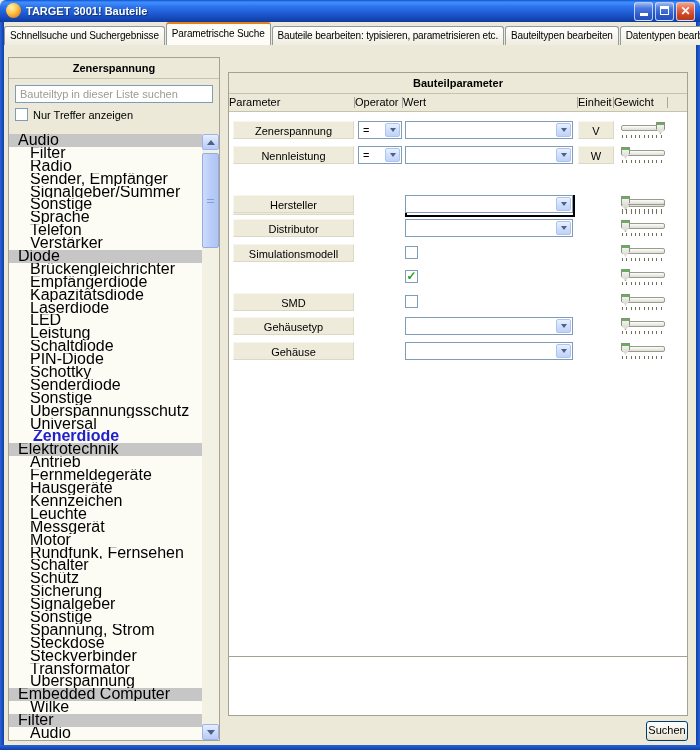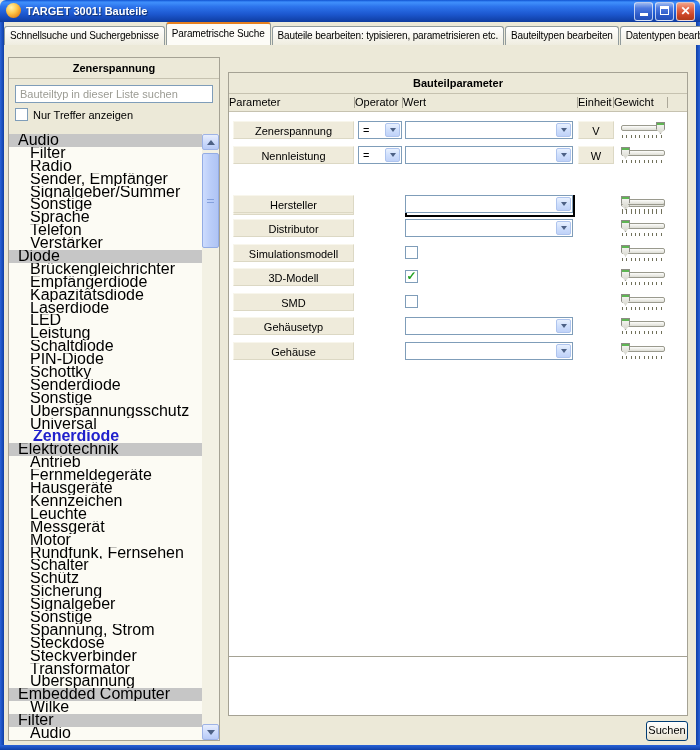--- a/index.html
+++ b/index.html
@@ -289,21 +289,20 @@
         <div class="prow" style="top: 131.5px;">
           <div class="plabel">Simulationsmodell</div>
           <div class="cbox pcheck"></div>
           <div class="slider">
             <div class="strack"></div>
             <div class="sthumb" style="left: 0px;"></div>
             <div class="sticks"></div>
           </div>
         </div>
         <div class="prow" style="top: 156px;">
-          <div class="plabel">3D-Modell</div>
           <div class="cbox pcheck">✓</div>
           <div class="slider">
             <div class="strack"></div>
             <div class="sthumb" style="left: 0px;"></div>
             <div class="sticks"></div>
           </div>
         </div>
         <div class="prow" style="top: 180.5px;">
           <div class="plabel">SMD</div>
           <div class="cbox pcheck"></div>

